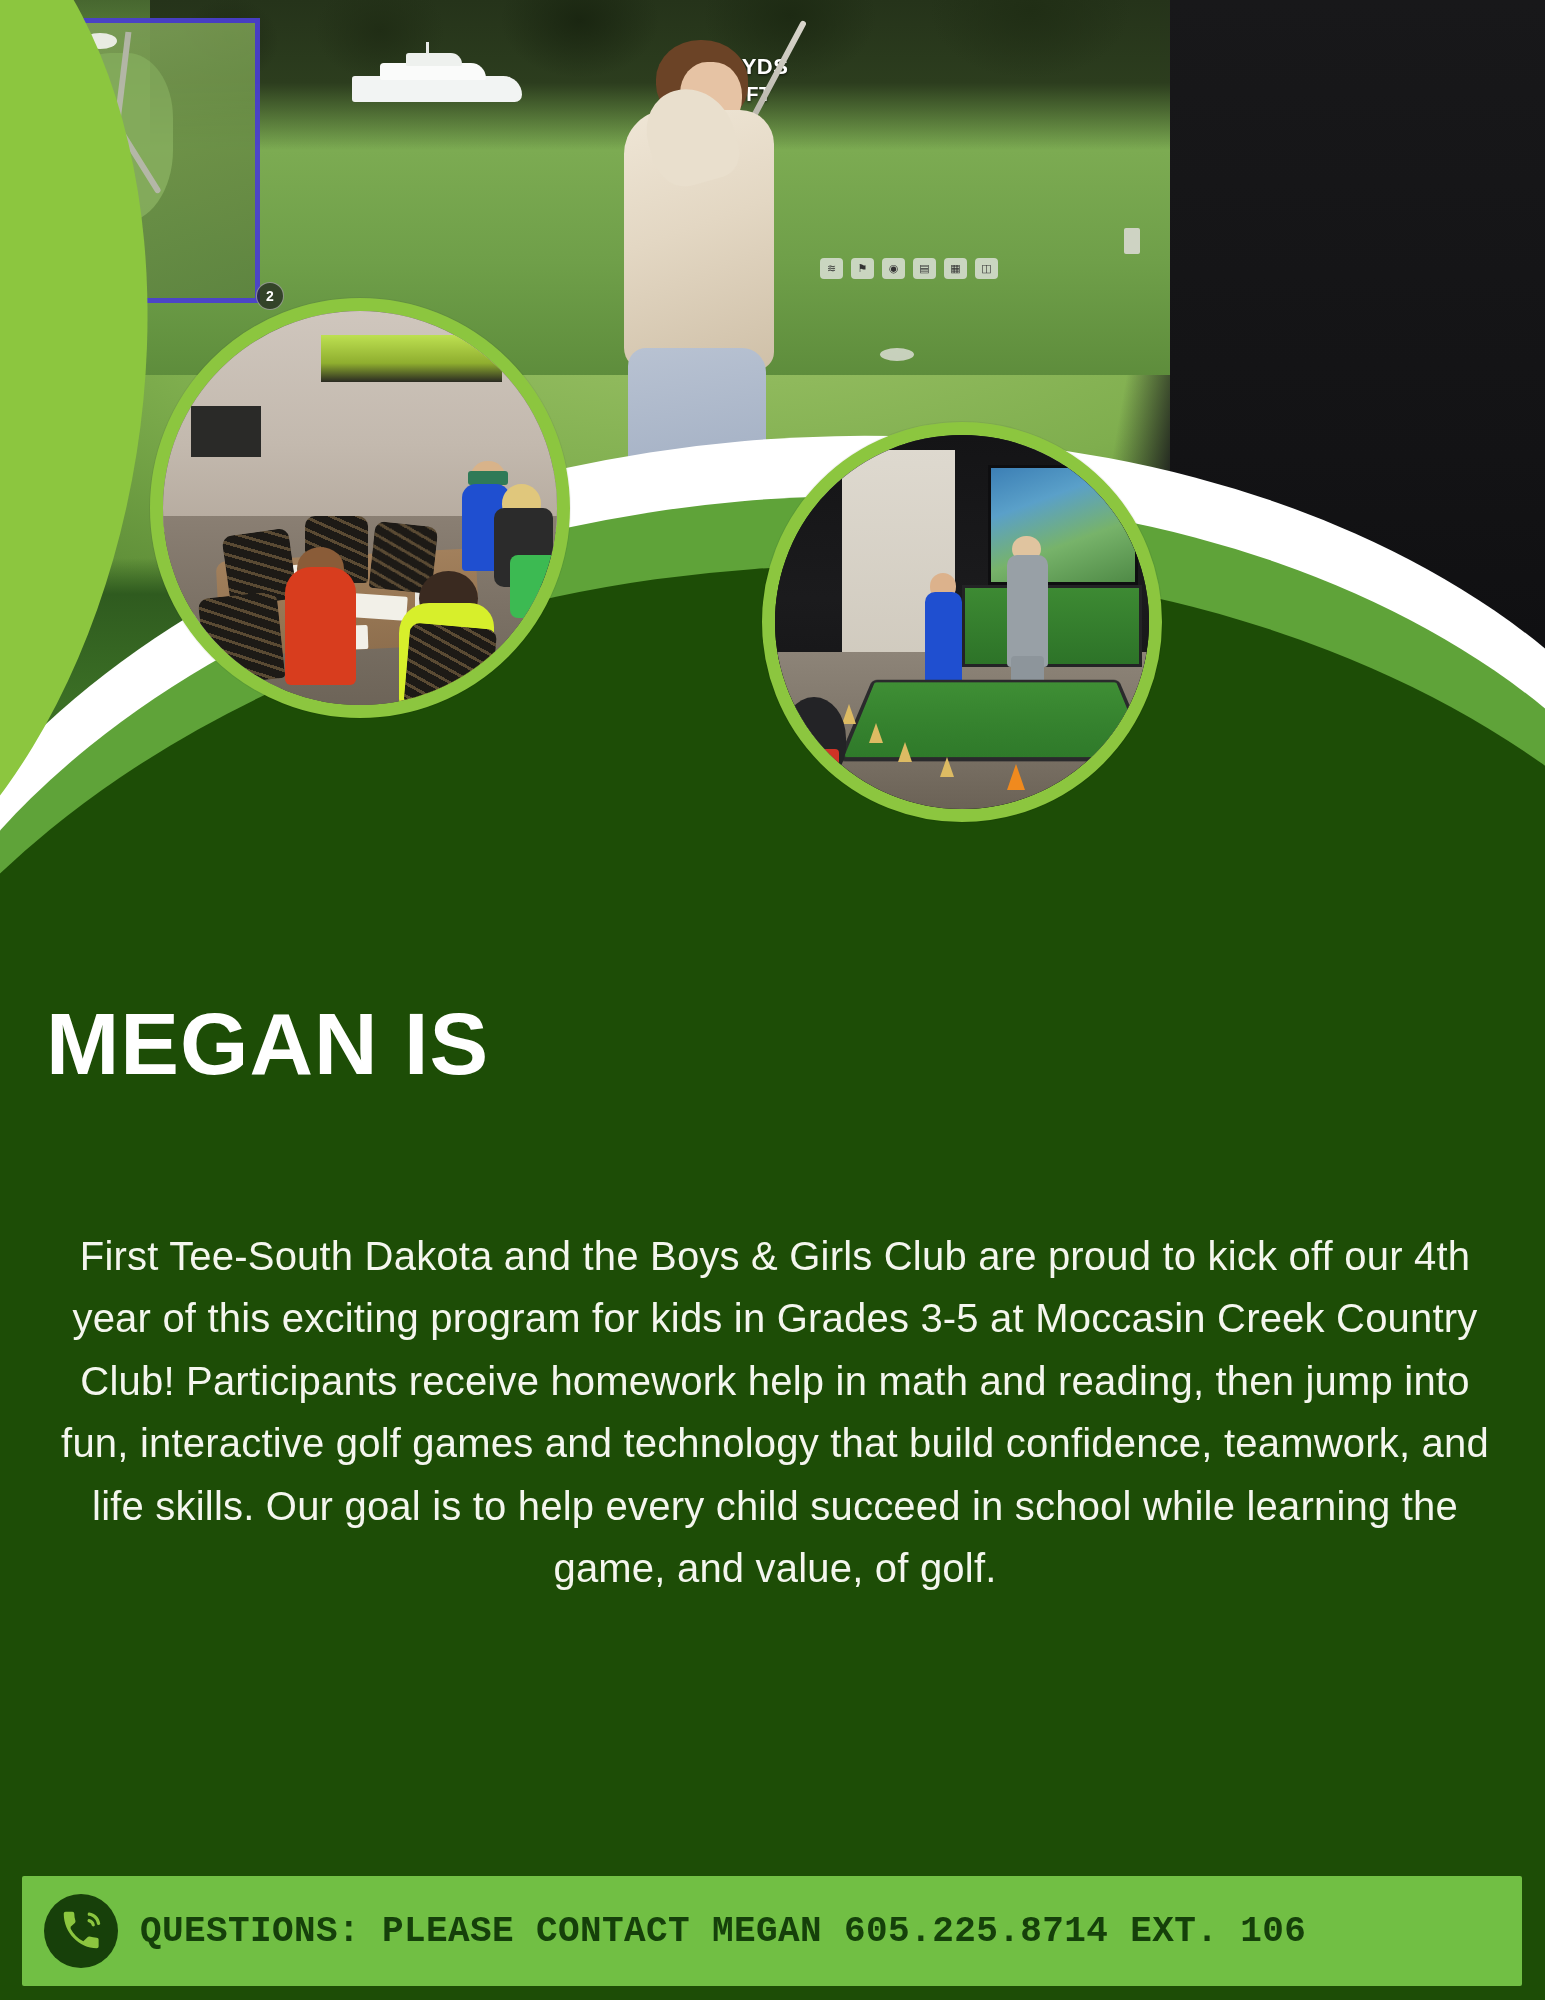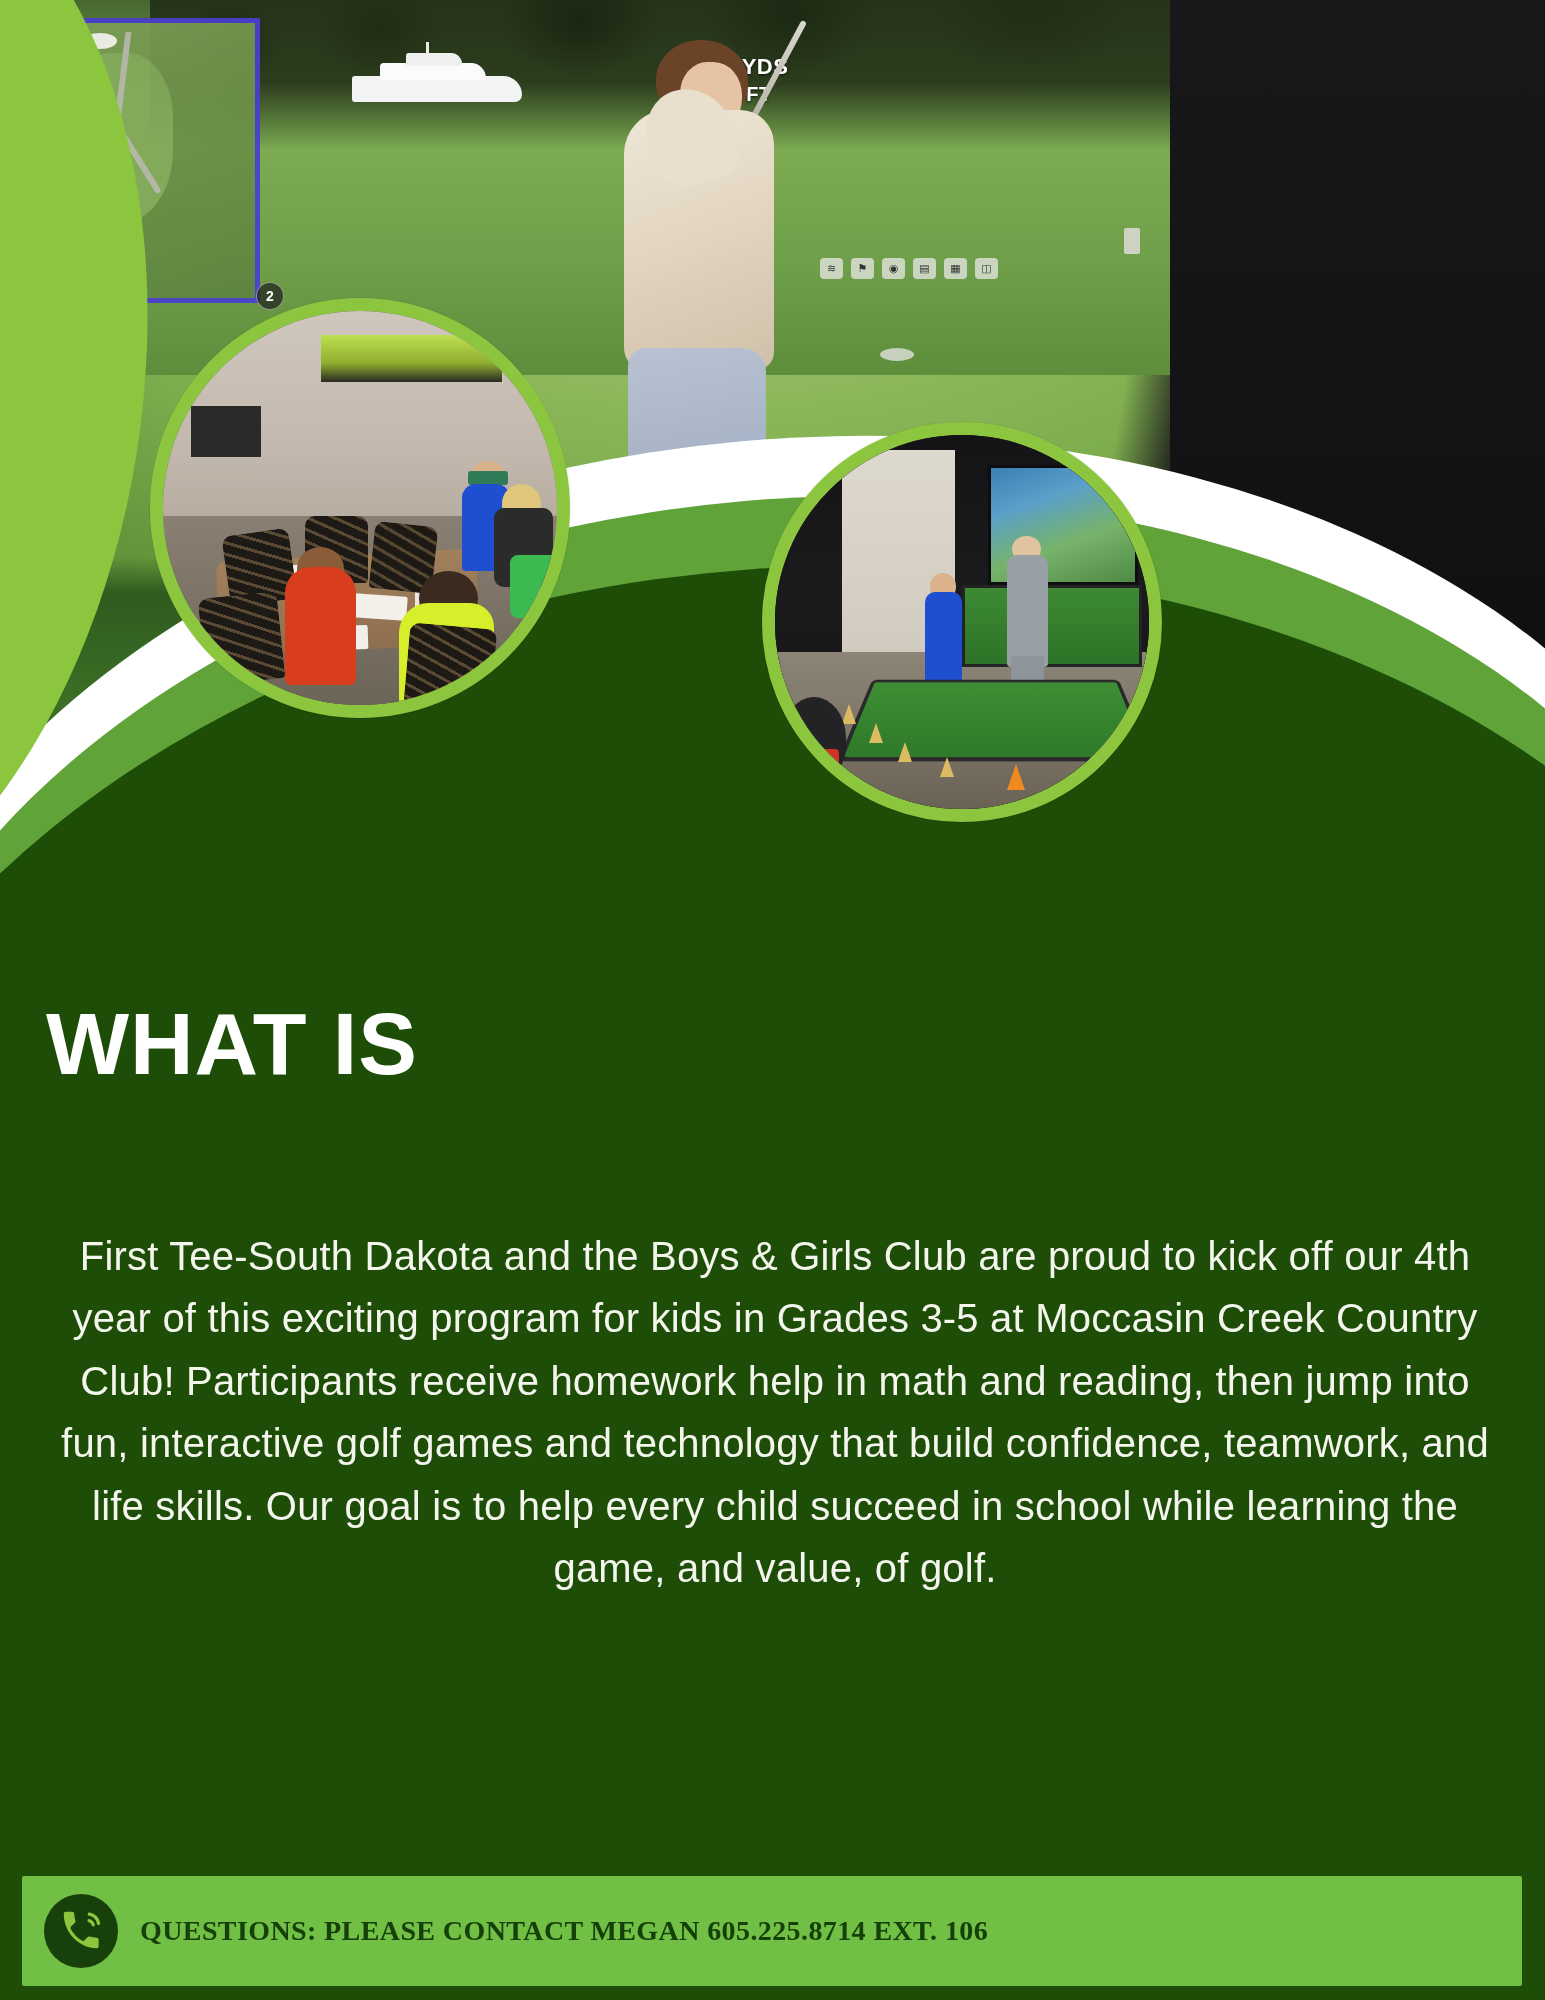--- a/index.html
+++ b/index.html
@@ -408,23 +408,23 @@
     position:absolute; left:22px; bottom:14px; width:1500px; height:110px;
     background:#71bf44; border-radius:2px;
     display:flex; align-items:center; padding:0 22px; gap:22px;
   }
   .phone-badge {
     width:74px; height:74px; border-radius:50%; background:#17400a;
     display:flex; align-items:center; justify-content:center; flex:0 0 auto;
   }
   .phone-badge svg { width:46px; height:46px; }
   .contact-text {
-    font-size:28px; font-weight:bold; color:#15400a;
+    font-size:36px; font-weight:bold; color:#15400a;
     letter-spacing:.4px; white-space:nowrap;
-    font-family:Liberation Serif, serif;
+    font-family:Liberation Mono, monospace;
   }
 </style>
 </head>
 <body>
 
 <div class="flyer">
 
   <div class="hero-wrap">
     <div class="hero-photo">
 
@@ -541,21 +541,21 @@
       <div class="cr-cone" style="left:25%;top:77%"></div>
       <div class="cr-cone" style="left:33%;top:82%"></div>
       <div class="cr-cone" style="left:44%;top:86%"></div>
       <div class="cr-cone-o" style="left:62%;top:88%"></div>
       <div class="cr-bag"></div>
       <div class="cr-red"></div>
     </div>
   </div>
 
   <div class="headline">
-    <div class="h-line1">WHAT IS</div>
+    <div class="h-line1">MEGAN IS</div>
   </div>
 
   <div class="body-copy">First Tee-South Dakota and the Boys &amp; Girls Club are proud to kick off our 4th year of this exciting program for kids in Grades 3-5 at Moccasin Creek Country Club! Participants receive homework help in math and reading, then jump into fun, interactive golf games and technology that build confidence, teamwork, and life skills. Our goal is to help every child succeed in school while learning the game, and value, of golf.</div>
 
   <div class="contact-bar">
     <div class="phone-badge">
       <svg viewBox="0 0 24 24" aria-hidden="true">
         <path d="M6.6 10.8c1.4 2.8 3.8 5.2 6.6 6.6l2.2-2.2c.3-.3.7-.4 1.1-.3 1.2.4 2.4.6 3.7.6.6 0 1 .4 1 1V20c0 .6-.4 1-1 1C11.1 21 3 12.9 3 3c0-.6.4-1 1-1h3.5c.6 0 1 .4 1 1 0 1.3.2 2.5.6 3.7.1.4 0 .8-.3 1.1l-2.2 2z" fill="#8cc63f"></path>
         <path d="M15.5 3.2c0-.5.4-.9.9-.8 2.9.4 5.2 2.7 5.6 5.6.1.5-.3.9-.8.9-.4 0-.8-.3-.9-.7-.3-2.1-2-3.8-4.1-4.1-.4-.1-.7-.4-.7-.9z" fill="#8cc63f"></path>
         <path d="M15.4 6.6c0-.5.4-.8.9-.8 1.5.3 2.6 1.4 2.9 2.9.1.5-.3.9-.8.9-.4 0-.7-.3-.8-.6-.2-.8-.8-1.4-1.6-1.6-.3-.1-.6-.4-.6-.8z" fill="#8cc63f"></path>

